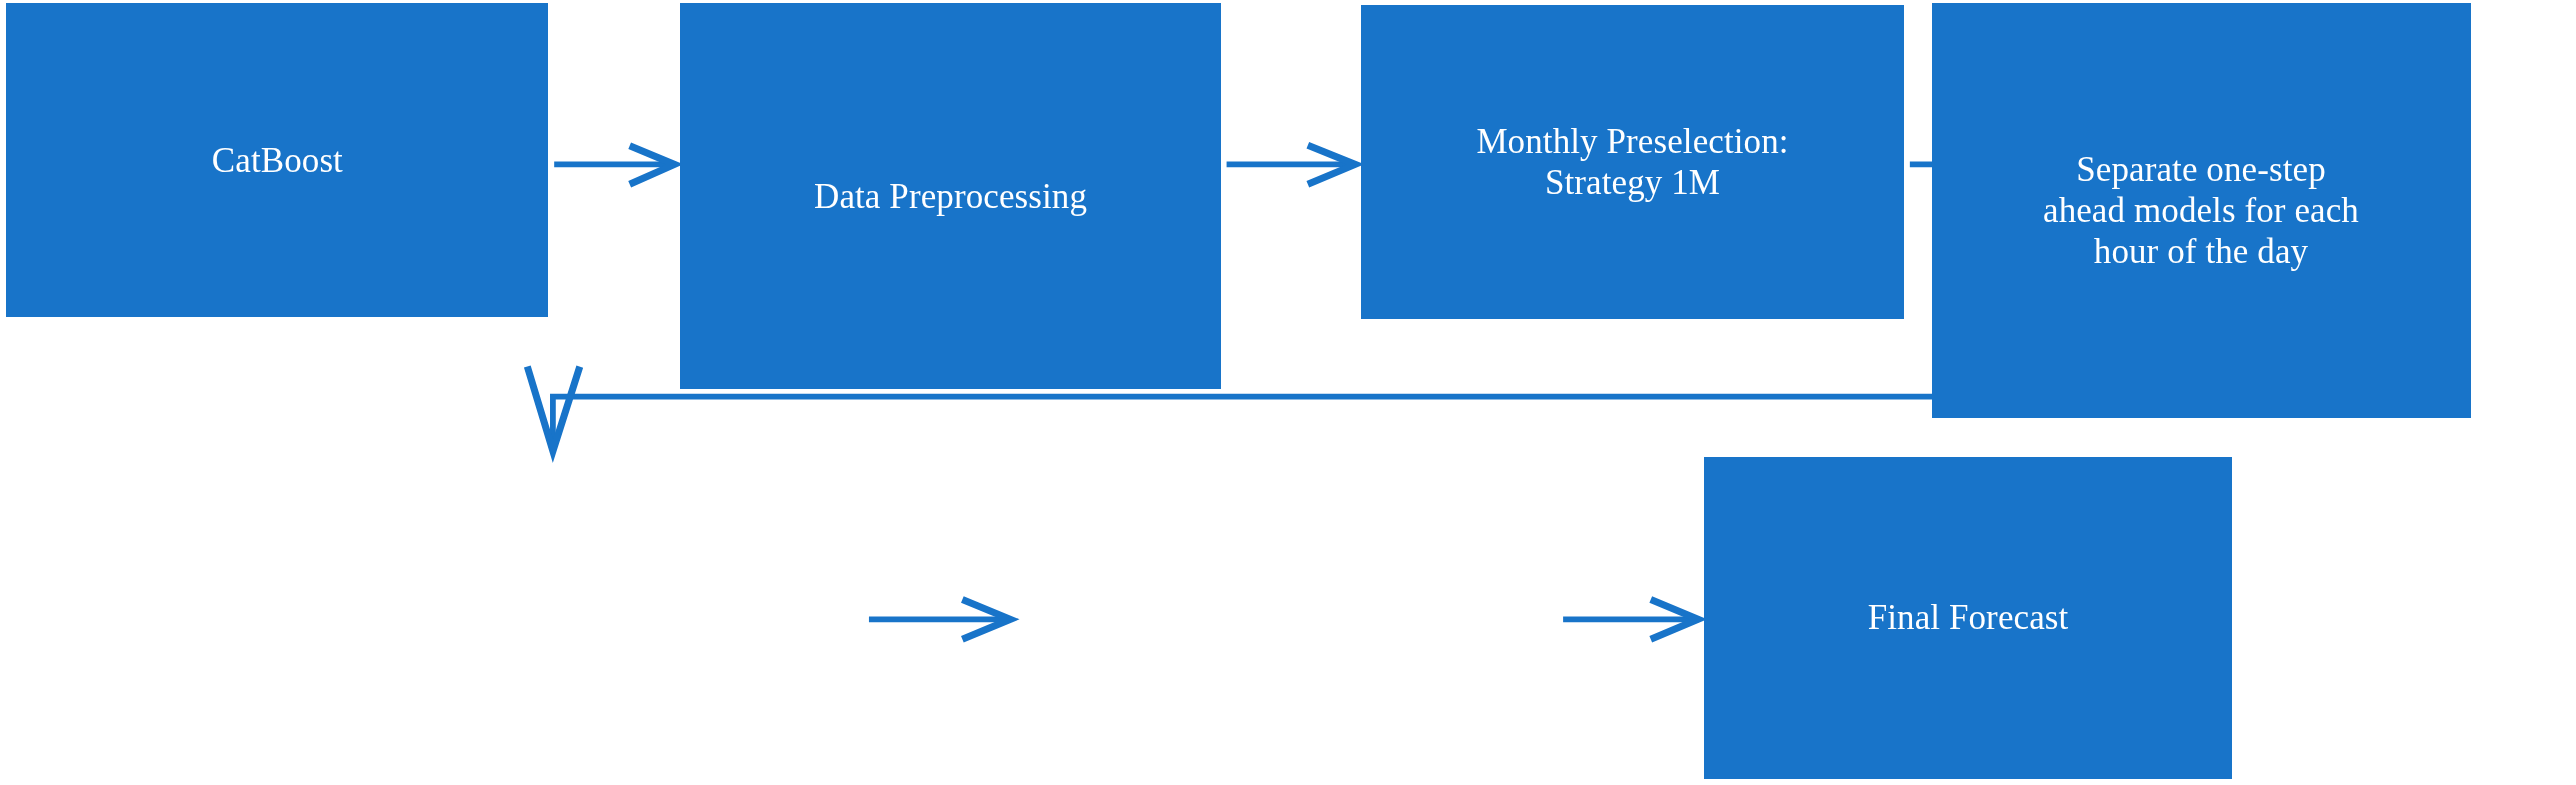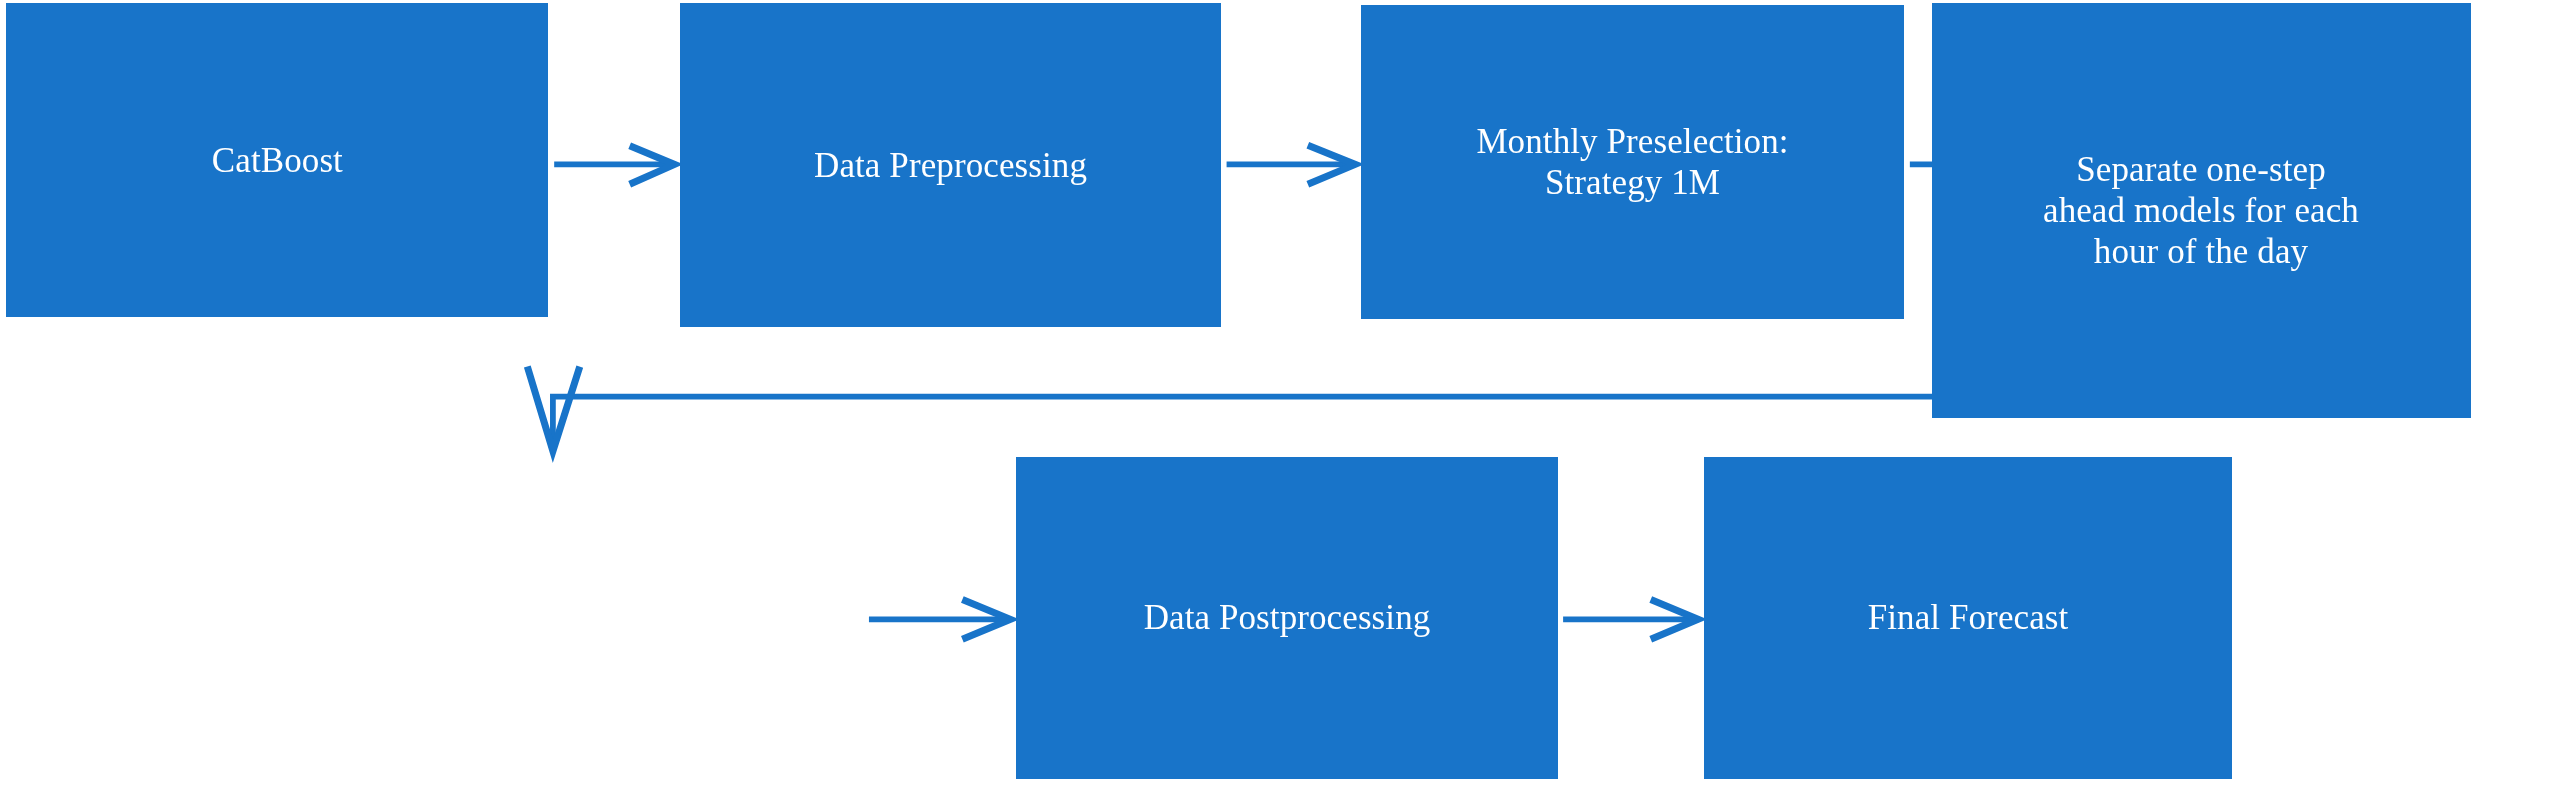--- a/index.html
+++ b/index.html
@@ -30,21 +30,21 @@
     letter-spacing: 0.1px;
     padding: 0 9px;
   }
   .node .label {
     display: block;
     width: 100%;
     white-space: pre-line;
   }
   
   #node-dataset            { left: 6.4px;   top: 3.2px;   width: 542px;  height: 314px; }
-  #node-preprocessing      { left: 680px; top: 3.2px;   width: 541px;  height: 324px; }
+  #node-preprocessing      { left: 680px; top: 3.2px;   width: 541px;  height: 386px; }
   #node-preselection       { left: 1361px; top: 5px;   width: 543px;  height: 314px; }
   #node-hourly-models      { left: 1932px; top: 3.2px;   width: 539px;  height: 415px; padding-left: 8px; }
   
   #node-deterministic      { left: 322px;  top: 457px; width: 541px;  height: 322px; }
   #node-postprocessing     { left: 1016px; top: 457px; width: 542px;  height: 322px; }
   #node-final-forecast     { left: 1704px; top: 457px; width: 528px;  height: 322px; }
 
   #connectors {
     position: absolute;
     left: 0;
@@ -118,22 +118,19 @@
 Strategy 1M</span>
   </div>
 
   <div class="node" id="node-hourly-models">
     <span class="label">Separate one-step
 ahead models for each
 hour of the day</span>
   </div>
 
 
-  <div class="node" id="node-postprocessing">
-    <span class="label">Data Postprocessing</span>
-  </div>
 
   <div class="node" id="node-final-forecast">
     <span class="label">Final Forecast</span>
   </div>
 
 </div>
 
 
 </body></html>

